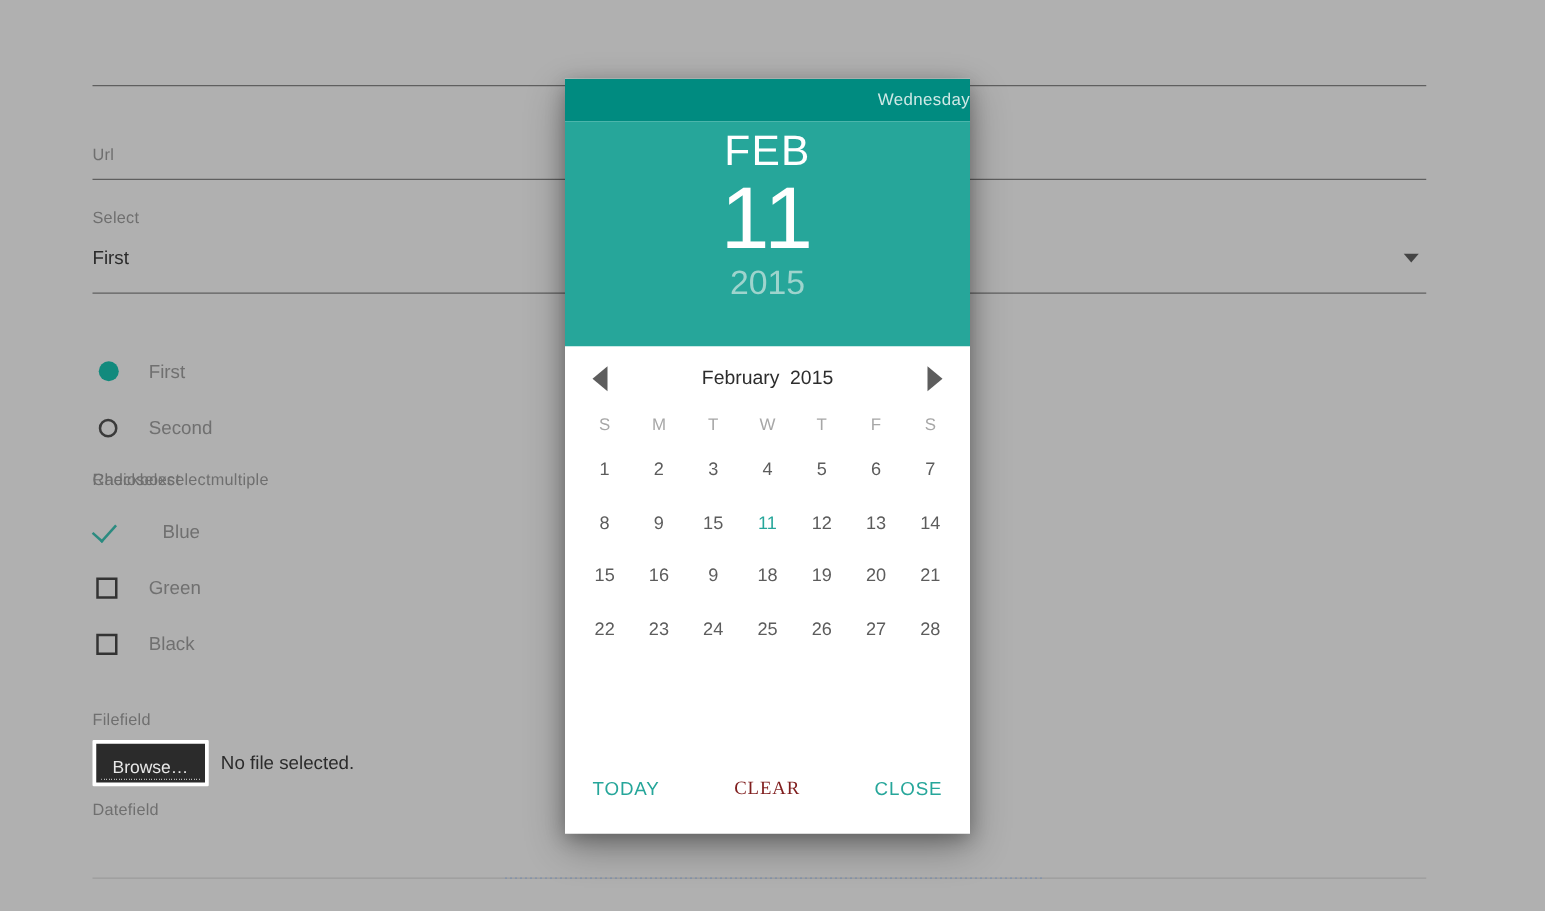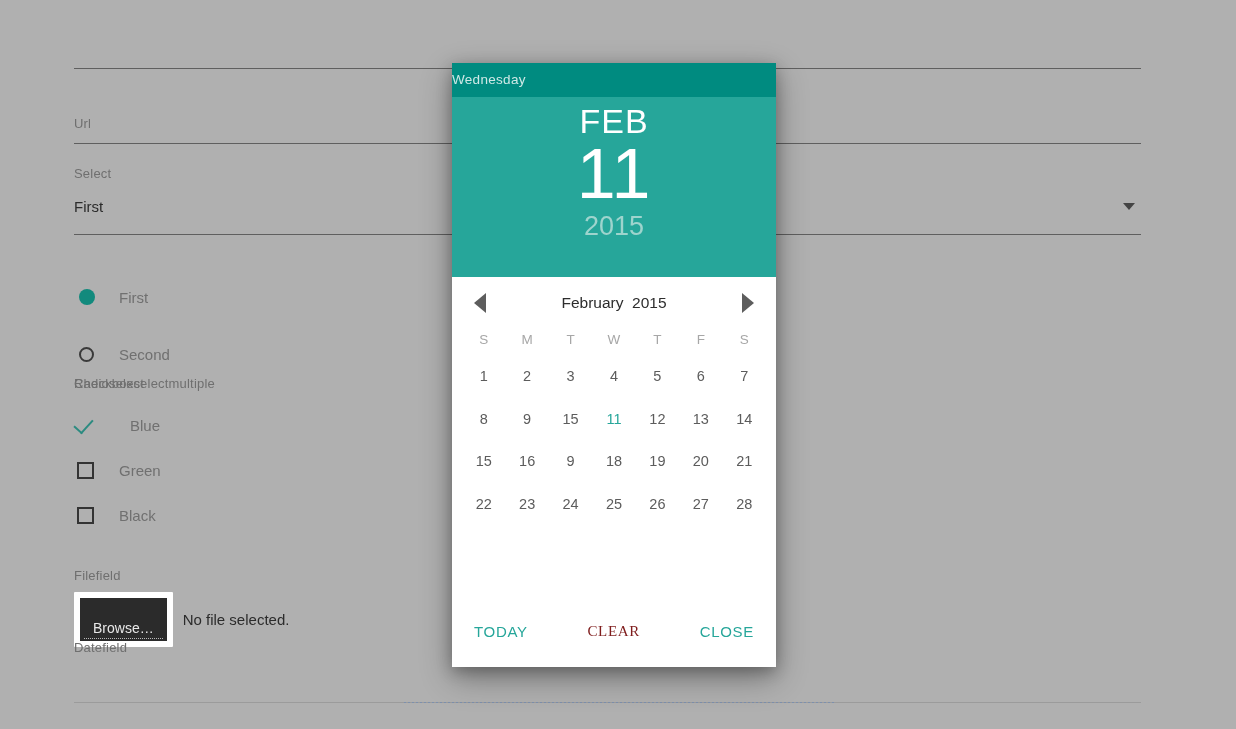--- a/index.html
+++ b/index.html
@@ -118,22 +118,22 @@
   
   .browse-row {
     position: absolute;
     left: 74px; top: 592px;
     display: flex; align-items: center;
   }
   .browse-btn {
     background: #2b2b2b;
     color: #e8e8e8;
     font-size: 14px;
-    padding: 22px 13px 5px 13px;
-    border: 6px solid #ffffff;
+    padding: 10px 13px 5px 13px;
+    border: 3px solid #ffffff;
     border-radius: 1px;
     line-height: 1.15;
     position: relative;
   }
   .browse-btn::after {
     content: "";
     position: absolute;
     left: 4px; right: 4px; bottom: 2px;
     height: 1px;
     background: repeating-linear-gradient(to right, #b9b9b9 0 1px, transparent 1px 2px);
@@ -153,21 +153,21 @@
     background: #ffffff;
     box-shadow: 0 11px 30px rgba(0,0,0,.33), 0 4px 14px rgba(0,0,0,.26);
     display: flex; flex-direction: column;
     overflow: hidden;
   }
   .dp-weekday {
     background: #008b80;
     color: #cfe9e6;
     height: 34px;
     line-height: 34px;
-    text-align: left;
+    text-align: right;
     font-size: 13.5px;
     letter-spacing: .3px;
     flex: 0 0 34px;
   }
   .dp-hero {
     background: #26a69a;
     flex: 0 0 180px;
     display: flex; flex-direction: column;
     align-items: center; justify-content: flex-start;
     padding-top: 5px;
@@ -282,21 +282,21 @@
     <div class="rule" style="top:234px;"></div>
 
     <div class="flabel" style="top:376px;">Radioselect</div>
 
     <div class="choice" style="top:285px;">
       <span class="ctl">
           <span class="radio-on"></span>
         </span>
       <span class="ctext">First</span>
     </div>
-    <div class="choice" style="top:342px;">
+    <div class="choice" style="top:330px;">
       <span class="ctl">
           <span class="radio-off"></span>
         </span>
       <span class="ctext">Second</span>
     </div>
 
     <div class="flabel" style="top:376px;">Checkboxselectmultiple</div>
 
     <div class="choice" style="top:413px;gap:11px;">
       <span class="ctl">

